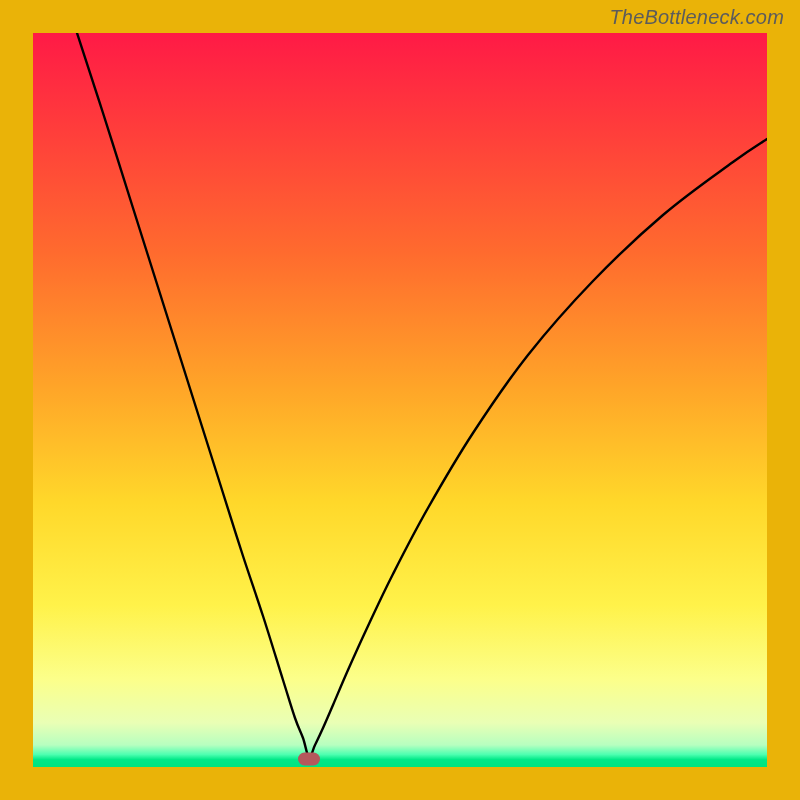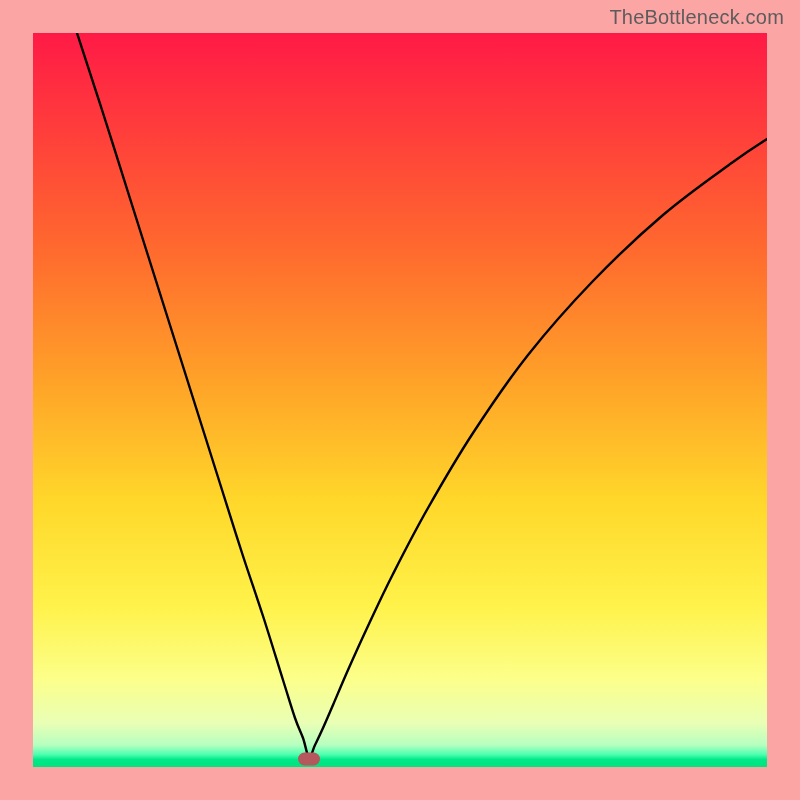--- a/index.html
+++ b/index.html
@@ -7,21 +7,22 @@
     padding: 0;
     width: 800px;
     height: 800px;
     background: #000;
     overflow: hidden;
     font-family: Arial, Helvetica, sans-serif;
   }
   .frame {
     position: absolute;
     inset: 0;
-    background: #fca5a5;
+    background: #eab308;
+    font-style: italic;
   }
   .plot-area {
     position: absolute;
     left: 33px;
     top: 33px;
     width: 734px;
     height: 734px;
     overflow: hidden;
   }
   .gradient-bg {

